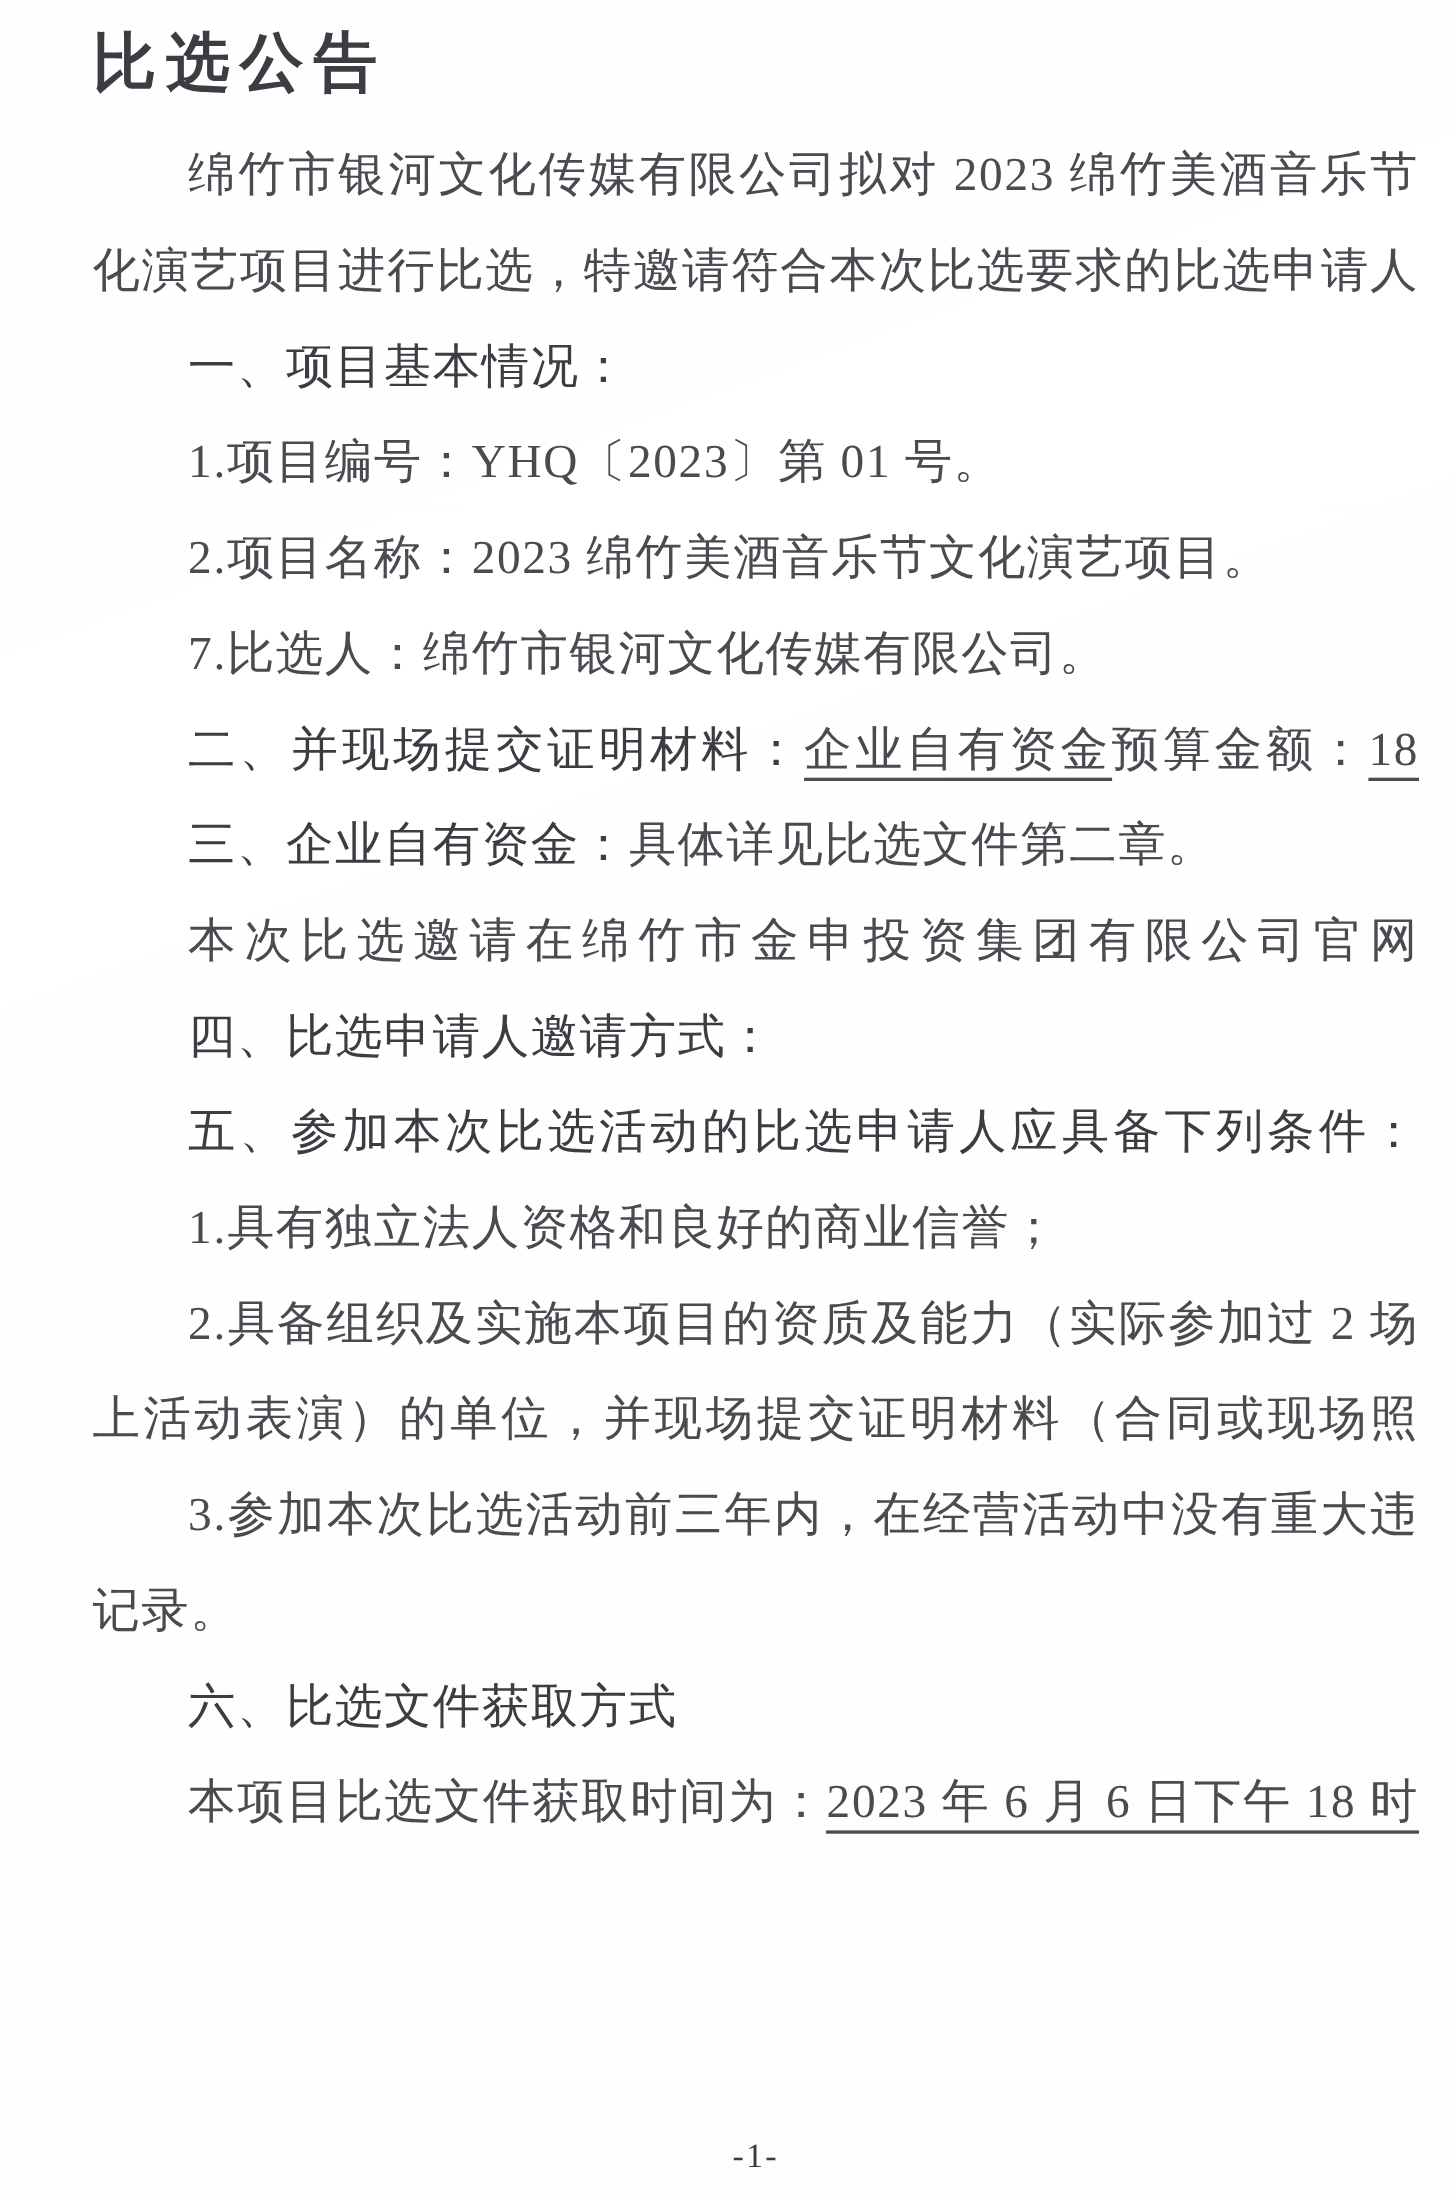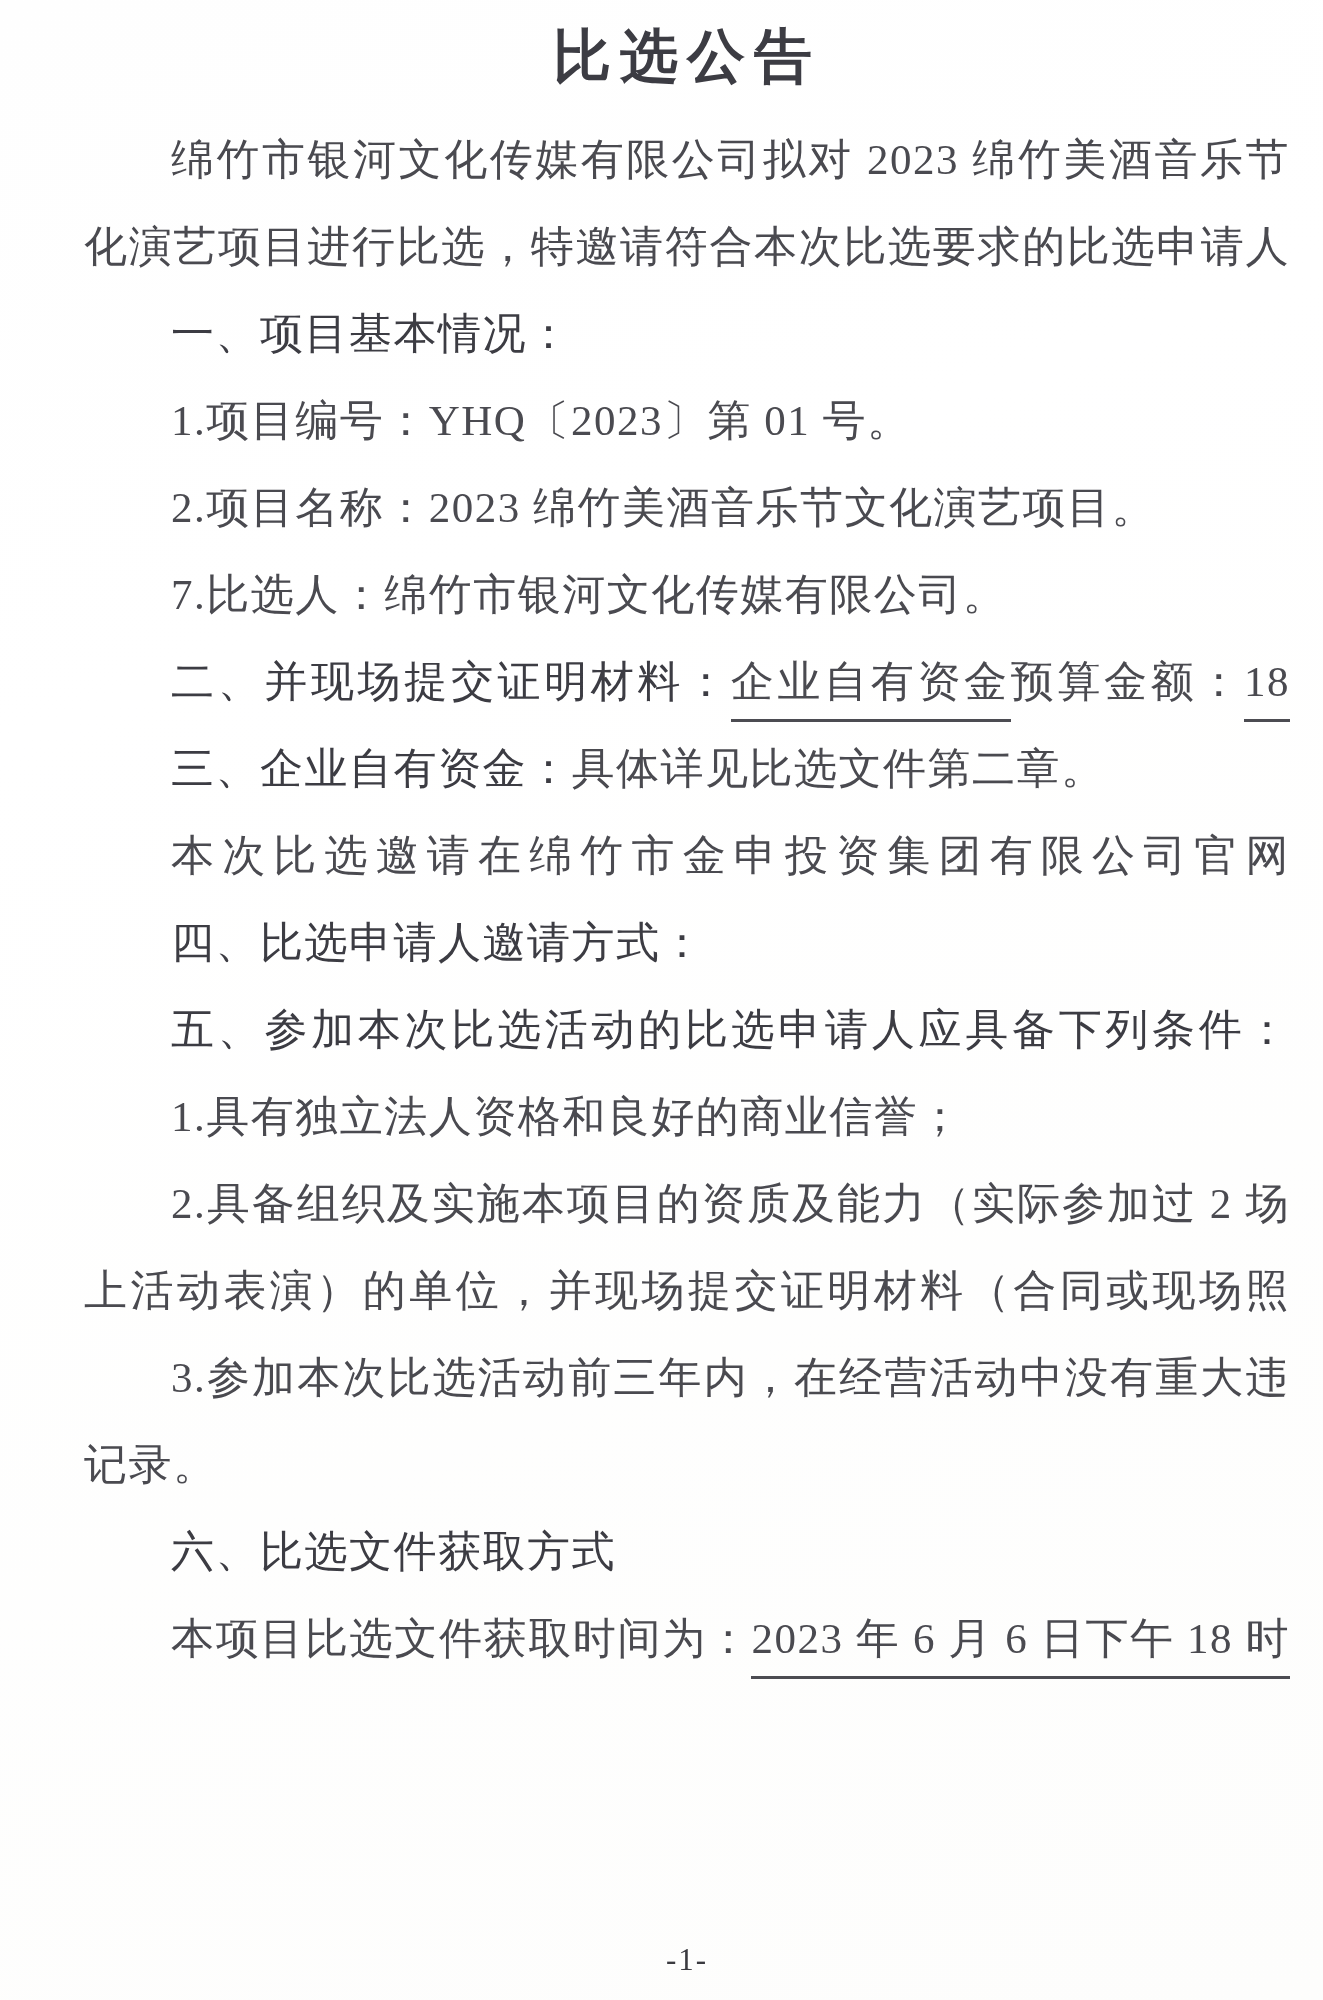--- a/index.html
+++ b/index.html
@@ -19,21 +19,21 @@
     height: 2000px;
     overflow: hidden;
     background: linear-gradient(160deg, #fefefe 0%, #ffffff 30%, #fdfdfc 100%);
   }
   .doc-title {
     margin: 0;
     position: absolute;
     top: 22px;
     left: 84px;
     width: 1206px;
-    text-align: center;
+    text-align: left;
     font-size: 58px;
     line-height: 70px;
     font-weight: 700;
     letter-spacing: 9px;
     color: #3c3c43;
   }
   .content {
     position: absolute;
     top: 116px;
     left: 84px;
@@ -56,21 +56,21 @@
   .line.indent {
     text-indent: 87px;
   }
   .line span { color: #4a4a50; }
   .line span.bold {
     font-weight: 400;
     color: #3c3c43;
   }
   .line span.underline {
     border-bottom: 3px solid #4c4c52;
-    padding-bottom: 14px;
+    padding-bottom: 2px;
   }
   .footer {
     position: absolute;
     top: 1942px;
     left: 84px;
     width: 1206px;
     text-align: center;
     font-size: 31px;
     letter-spacing: 2px;
     color: #3a3a3f;

